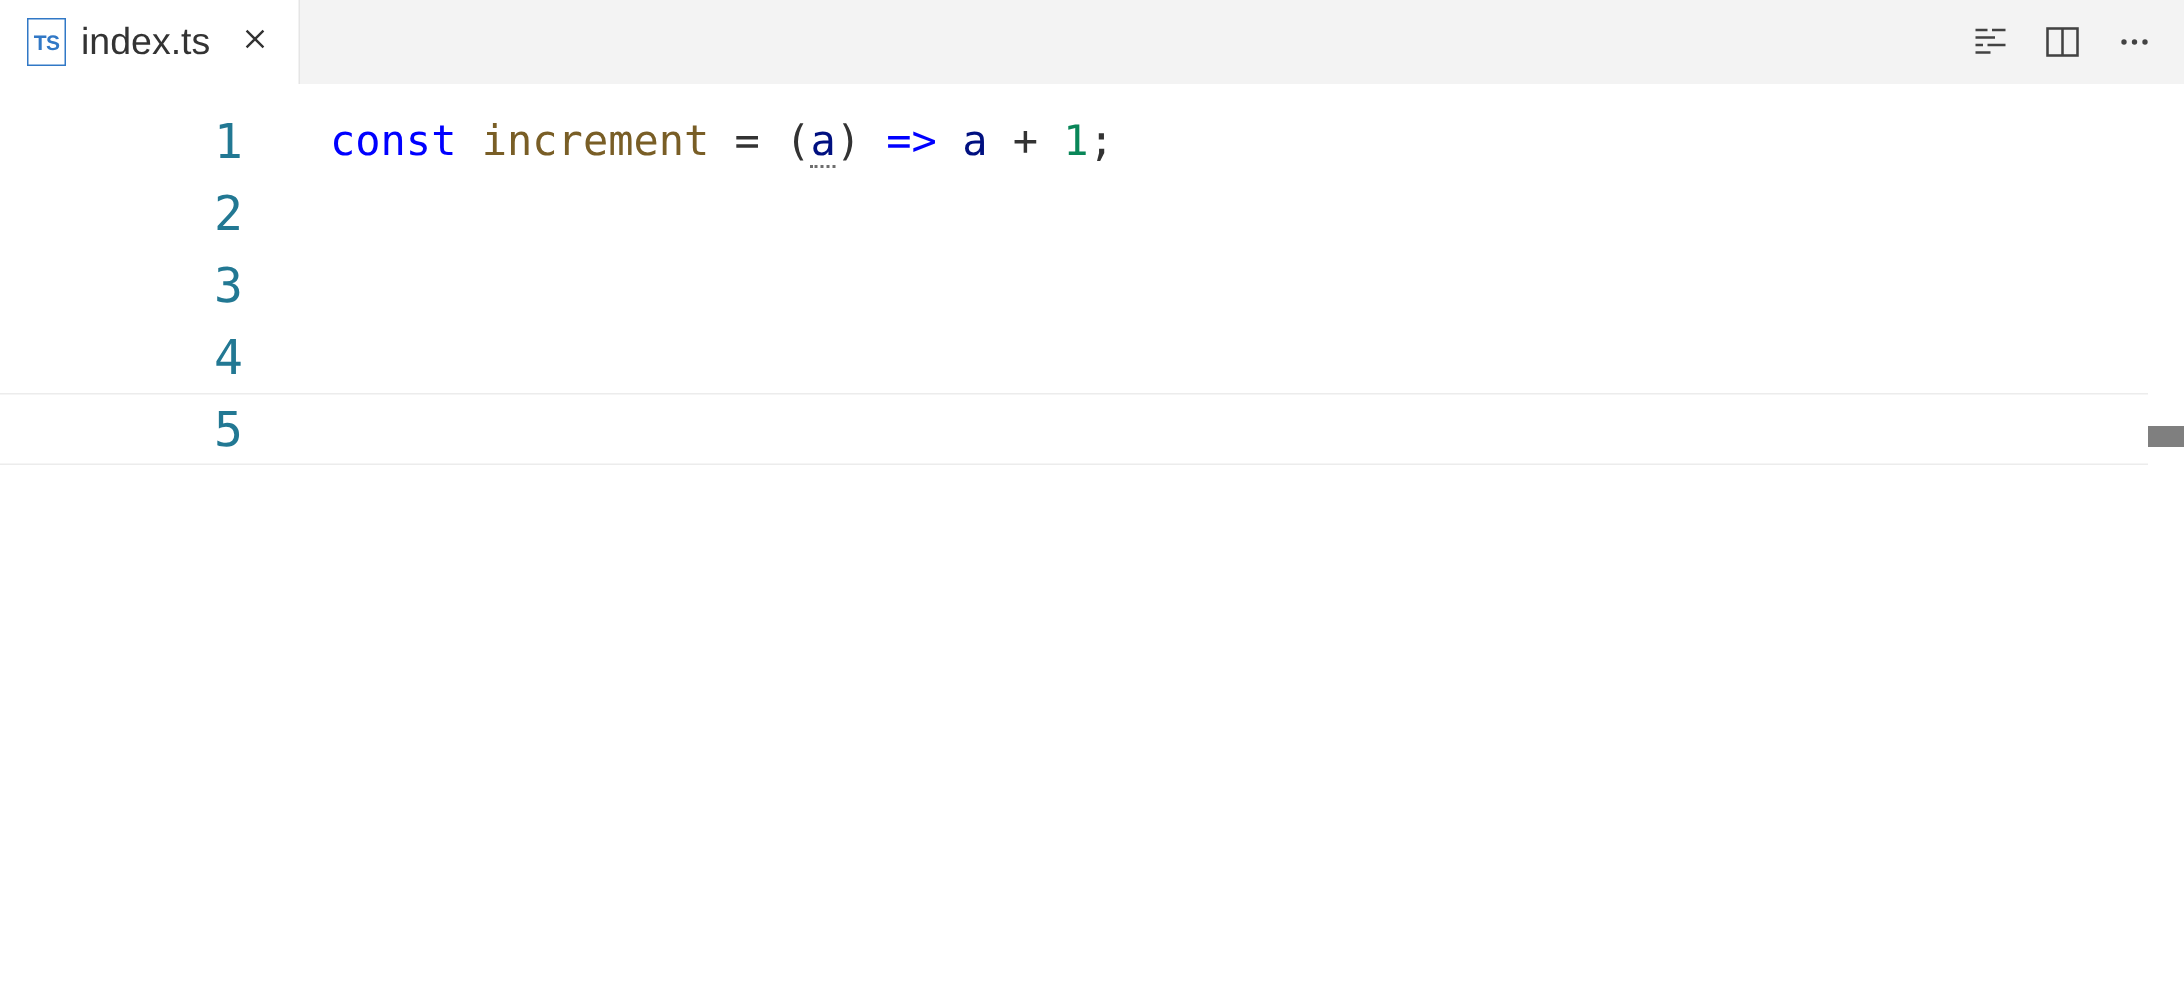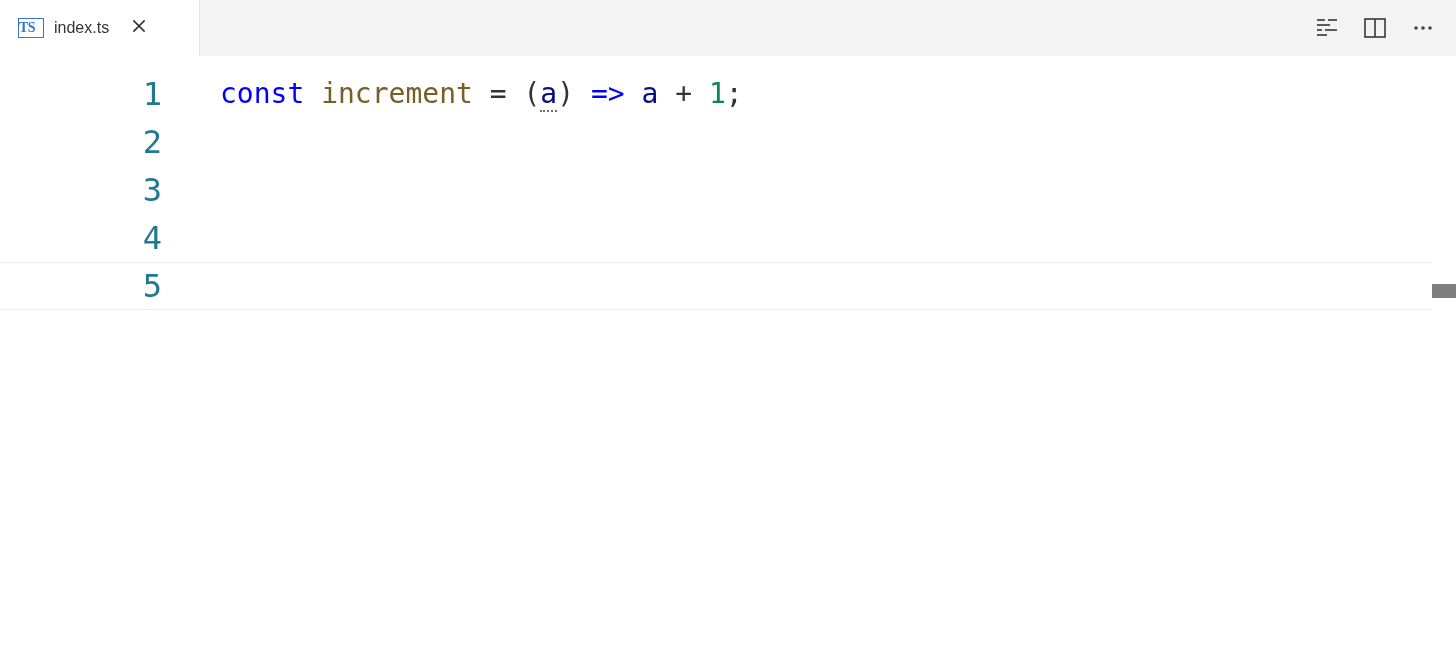--- a/index.html
+++ b/index.html
@@ -14,35 +14,35 @@
     display: flex;
     align-items: center;
     background: #ffffff;
     padding: 0 12px 0 18px;
     gap: 10px;
     border-right: 1px solid #e5e5e5;
     min-width: 200px;
   }
   .ts-icon {
     width: 26px;
-    height: 20px;
-    display: flex;
-    align-items: center;
-    justify-content: flex-start;
+    height: 32px;
+    display: flex;
+    align-items: center;
+    justify-content: center;
     border: 1.5px solid #3178c6;
-    font-family: Liberation Serif, serif;
+    font-family: Liberation Sans, sans-serif;
   }
   .ts-icon span {
     color: #3178c6;
     font-size: 14px;
     font-weight: 600;
     letter-spacing: -0.5px;
   }
   .tab-label {
-    font-size: 16px;
+    font-size: 25px;
     color: #333333;
   }
   .tab-close {
     margin-left: 6px;
     width: 28px;
     height: 28px;
     display: flex;
     align-items: center;
     justify-content: center;
     cursor: pointer;

